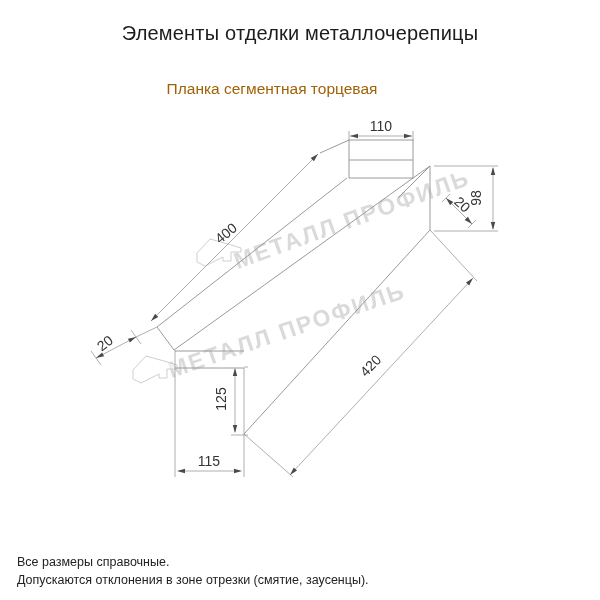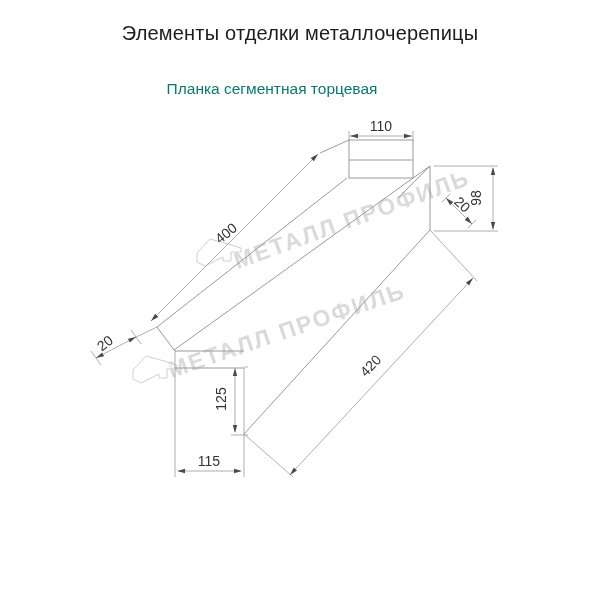--- a/index.html
+++ b/index.html
@@ -1,21 +1,21 @@
 <!DOCTYPE html>
 <html><head>
 <meta charset="utf-8">
 <style>
   html,body{margin:0;padding:0;background:#fff;}
   #stage{position:relative;width:600px;height:600px;background:#ffffff;overflow:hidden;
          font-family:"Liberation Sans", sans-serif;}
   .title{position:absolute;top:22px;left:0;width:600px;text-align:center;
          font-size:20px;color:#1c1c1c;letter-spacing:.2px;}
   .subtitle{position:absolute;top:80px;left:0;width:544px;text-align:center;
-         font-size:15.5px;color:#0f766e;line-height:18px;}
+         font-size:15.5px;color:#a16207;line-height:18px;}
   .notes{position:absolute;left:17px;top:554px;font-size:12.5px;color:#222;line-height:17.5px;}
   svg{position:absolute;top:0;left:0;}
   .obj{stroke:#9a9a9a;stroke-width:1;fill:none;}
   .dim{stroke:#9a9a9a;stroke-width:0.8;fill:none;}
   .arr{fill:#4a4a4a;stroke:none;}
   .dimtxt{fill:#333;font-size:14px;font-family:"Liberation Sans",sans-serif;}
   .wm{fill:#dadada;font-size:23px;font-weight:bold;letter-spacing:2px;
       font-family:"Liberation Sans",sans-serif;}
   .logo{stroke:#cfcfcf;stroke-width:1;fill:#ffffff;fill-opacity:.55;}
 </style>
@@ -118,14 +118,18 @@
     <g>
       <line class="dim" x1="175" y1="350" x2="175" y2="477"></line>
       <line class="dim" x1="244" y1="368" x2="244" y2="477"></line>
       <line class="dim" x1="179" y1="471" x2="240" y2="471"></line>
       <path class="arr" d="M177,471 L185,468.8 L185,473.2 Z"></path>
       <path class="arr" d="M242,471 L234,468.8 L234,473.2 Z"></path>
       <text class="dimtxt" x="209" y="466" text-anchor="middle">115</text>
     </g>
   </svg>
 
+  <div class="notes">
+    <div>Все размеры справочные.</div>
+    <div>Допускаются отклонения в зоне отрезки (смятие, заусенцы).</div>
+  </div>
 
 </div>
 
 </body></html>

